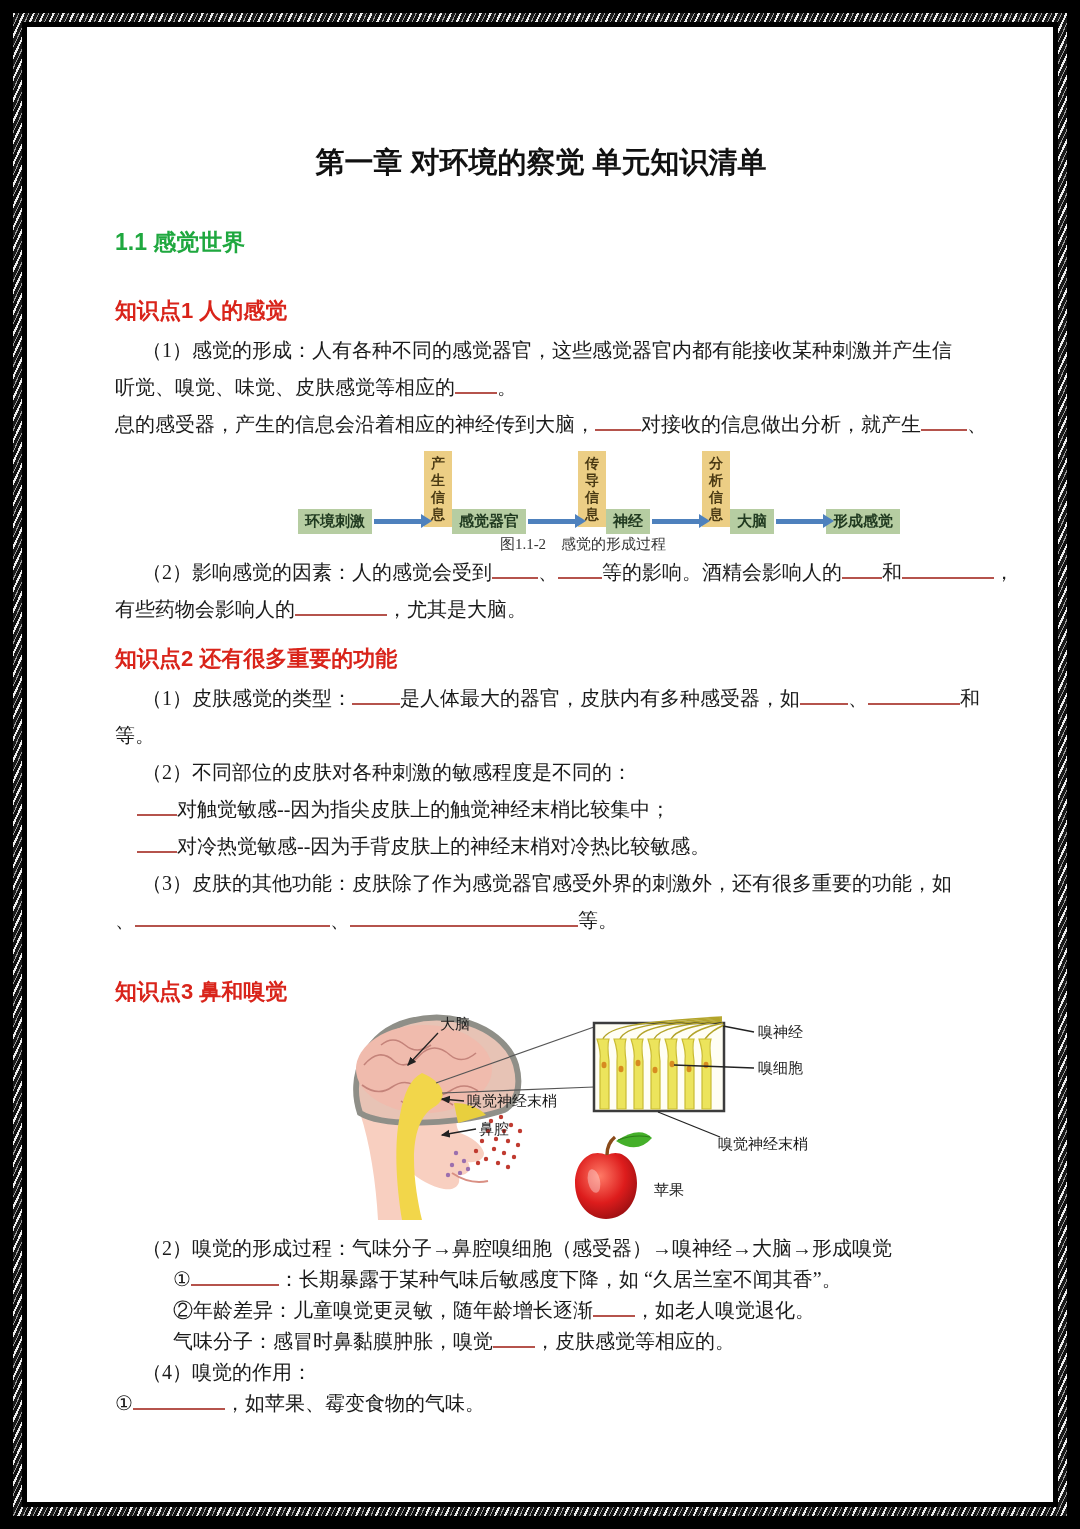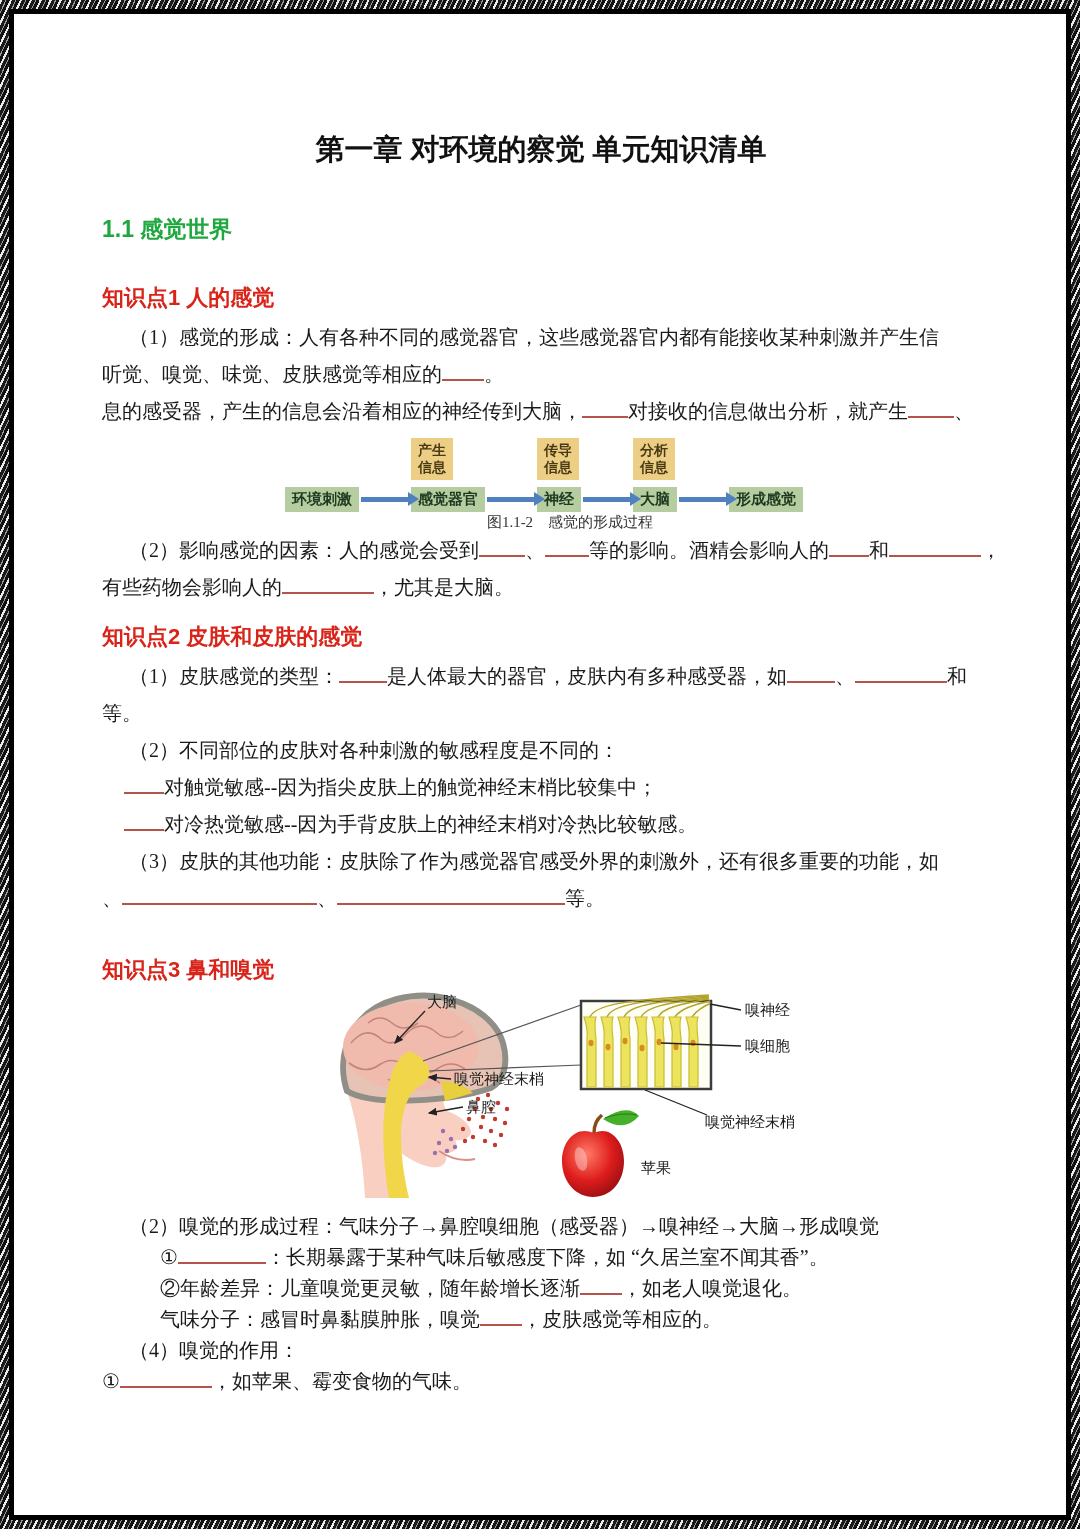--- a/index.html
+++ b/index.html
@@ -1,16 +1,16 @@
 <!DOCTYPE html>
 <html><head>
 <meta charset="utf-8">
 <style>
   html,body { margin:0; padding:0; background:#555; }
-  .frame { width:1080px; height:1529px; box-sizing:border-box; background:#000; padding:0; margin:0 auto; }
+  .frame { width:1080px; height:1529px; box-sizing:border-box; background:#000; padding:13px; margin:0 auto; }
   .rope { width:100%; height:100%; box-sizing:border-box; padding:9px;
     background: repeating-linear-gradient(115deg,#ededed 0 2px,#1a1a1a 2px 5px,#9a9a9a 5px 6px,#111 6px 9px); }
   .inner { width:100%; height:100%; box-sizing:border-box; background:#000; padding:5px; }
   .page { width:100%; height:100%; box-sizing:border-box; background:#fff; overflow:hidden;
     font-family:"Liberation Serif", serif; color:#1a1a1a; }
   .content { padding:0 86px 0 88px; }
 
   .doc-title { font-family:"Liberation Sans", sans-serif; font-weight:bold; font-size:29px;
     text-align:center; margin:116px 0 0 0; color:#111; }
   .doc-subtitle { font-family:"Liberation Sans", sans-serif; font-weight:bold; font-size:23px;
@@ -22,21 +22,21 @@
   .tline { font-size:20px; line-height:37px; white-space:nowrap; }
   .compact .tline { line-height:31px; }
   .ind-1 { text-indent:1.35em; }
   .ind-h { text-indent:1.1em; }
   .ind-2 { text-indent:2.9em; }
   .blank { display:inline-block; height:14px; border-bottom:2px solid #b5534c; }
 
   
   .flowfig { margin:8px 0 0 183px; width:570px; }
   .flowrow { display:flex; align-items:flex-end; }
-  .station { display:flex; flex-direction:column; align-items:flex-start; }
+  .station { display:flex; flex-direction:row; align-items:flex-end; }
   .flow-above { background:#ecce85; color:#4a3a14; font-size:14px; font-weight:bold; line-height:17px;
     padding:4px 7px; text-align:center; white-space:pre-line; margin-bottom:7px; }
   .flow-node { background:#b6cda2; color:#203a20; font-size:15px; font-weight:bold;
     padding:3px 7px; white-space:nowrap; }
   .flow-arrow { width:48px; height:5px; background:#4e81bd; position:relative; margin:0 2px 10px 2px; flex:0 0 auto; }
   .flow-arrow::after { content:""; position:absolute; right:-10px; top:-5px; border-left:11px solid #4e81bd;
     border-top:7px solid transparent; border-bottom:7px solid transparent; }
   .flow-caption { text-align:center; font-size:15px; color:#333; line-height:20px; }
 
   .fig2wrap { margin:6px 0 4px 191px; }
@@ -90,21 +90,21 @@
                 </div>
               </div>
         <div class="flow-caption">图1.1-2　感觉的形成过程</div>
       </div>
 
       <div>
               <div class="tline ind-1"><span>（2）影响感觉的因素：人的感觉会受到</span><span class="blank" style="width: 46px;"></span><span>、</span><span class="blank" style="width: 44px;"></span><span>等的影响。酒精会影响人的</span><span class="blank" style="width: 40px;"></span><span>和</span><span class="blank" style="width: 92px;"></span><span>，</span></div>
               <div class="tline ind-0"><span>有些药物会影响人的</span><span class="blank" style="width: 92px;"></span><span>，尤其是大脑。</span></div>
             </div>
 
-      <div class="kp-heading tight">知识点2 皮肤和皮肤的感觉</div>
+      <div class="kp-heading tight">知识点2 还有很多重要的功能</div>
       <div>
               <div class="tline ind-1"><span>（1）皮肤感觉的类型：</span><span class="blank" style="width: 48px;"></span><span>是人体最大的器官，皮肤内有多种感受器，如</span><span class="blank" style="width: 48px;"></span><span>、</span><span class="blank" style="width: 92px;"></span><span>和</span></div>
               <div class="tline ind-0"><span>等。</span></div>
               <div class="tline ind-1"><span>（2）不同部位的皮肤对各种刺激的敏感程度是不同的：</span></div>
               <div class="tline ind-h"><span class="blank" style="width: 40px;"></span><span>对触觉敏感--因为指尖皮肤上的触觉神经末梢比较集中；</span></div>
               <div class="tline ind-h"><span class="blank" style="width: 40px;"></span><span>对冷热觉敏感--因为手背皮肤上的神经末梢对冷热比较敏感。</span></div>
               <div class="tline ind-1"><span>（3）皮肤的其他功能：皮肤除了作为感觉器官感受外界的刺激外，还有很多重要的功能，如</span></div>
               <div class="tline ind-0"><span>、</span><span class="blank" style="width: 195px;"></span><span>、</span><span class="blank" style="width: 228px;"></span><span>等。</span></div>
             </div>
 

